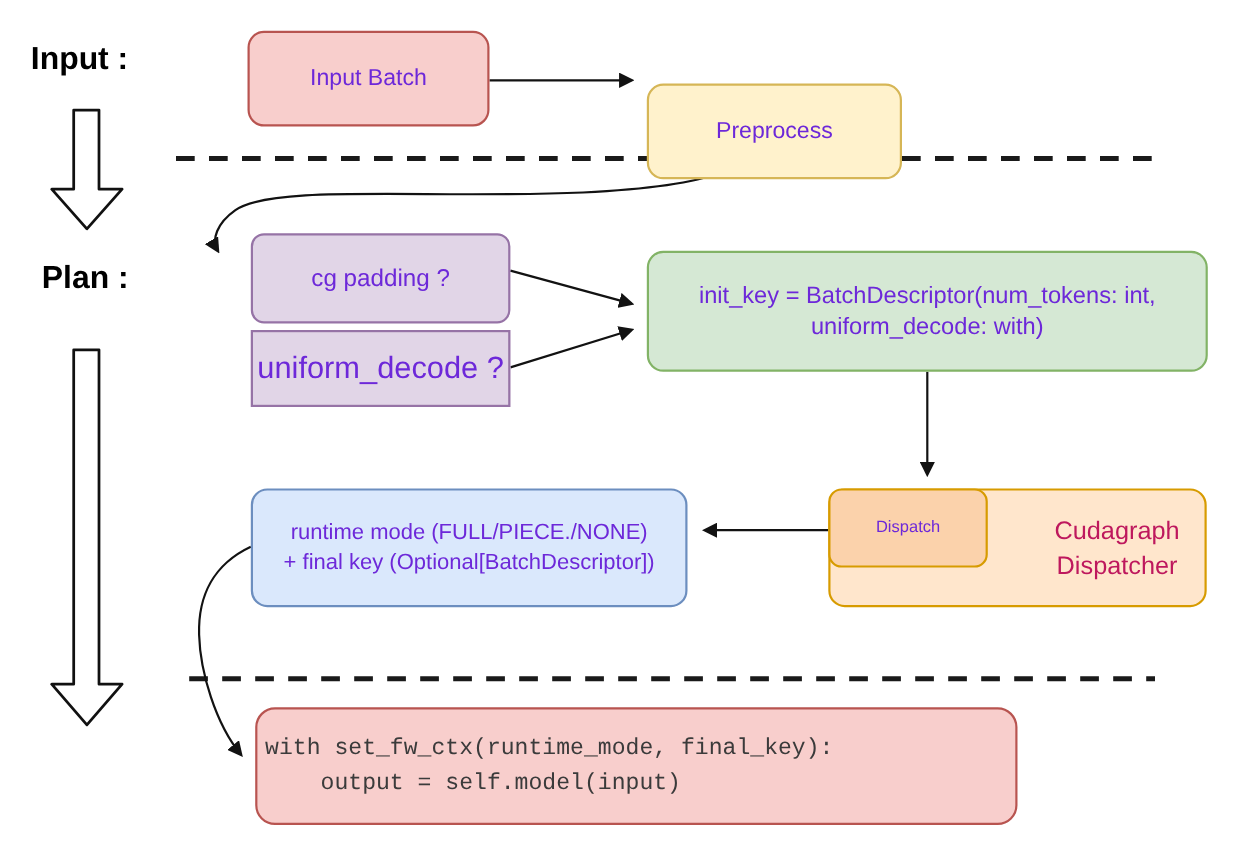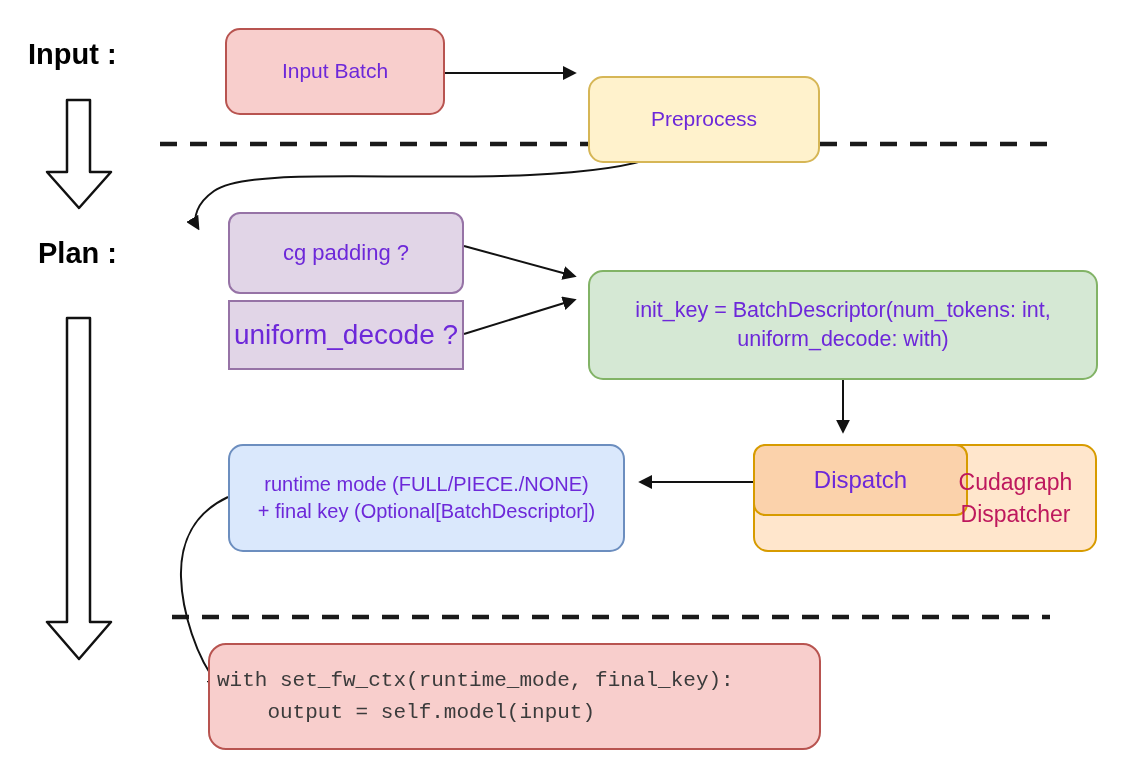--- a/index.html
+++ b/index.html
@@ -30,31 +30,31 @@
     font-size:21px;
     color:#6d28d9;
     line-height:1.35;
     box-sizing:border-box;
   }
   .node .ln{white-space:nowrap;}
   .n-input-batch{left:225px;top:28px;width:220px;height:87px;background:#f8cecc;border-color:#b85450;}
   .n-preprocess{left:588px;top:28px;width:232px;height:87px;background:#fff2cc;border-color:#d6b656;margin-top:48px;}
   .n-cg-padding{left:228px;top:212px;width:236px;height:82px;background:#e1d5e7;border-color:#9673a6;font-size:22px;border-radius:12px;}
   .n-uniform-decode{left:228px;top:300px;width:236px;height:70px;background:#e1d5e7;border-color:#9673a6;font-size:28px;border-radius:0;text-align:center;}
-  .n-init-key{left:588px;top:228px;width:510px;height:110px;background:#d5e8d4;border-color:#82b366;font-size:21.5px;margin-top:42px;}
+  .n-init-key{left:588px;top:228px;width:510px;height:110px;background:#d5e8d4;border-color:#82b366;font-size:21.5px;}
   .n-dispatcher{left:753px;top:444px;width:344px;height:108px;background:#ffe6cc;border-color:#d79b00;z-index:1;}
-  .n-dispatch{left:753px;top:444px;width:215px;height:72px;background:#fbd2ab;border-color:#d79b00;font-size:24px;border-radius:12px;z-index:2;}
+  .n-dispatch{left:753px;top:444px;width:145px;height:72px;background:#fbd2ab;border-color:#d79b00;font-size:15px;border-radius:12px;z-index:2;}
   .dispatcher-text{
     position:absolute;left:934px;top:444px;width:163px;height:108px;
     display:flex;flex-direction:column;align-items:center;justify-content:center;
     font-size:23px;color:#be185d;line-height:1.4;z-index:3;text-align:center;
   }
   .n-runtime{left:228px;top:444px;width:397px;height:108px;background:#dae8fc;border-color:#6c8ebf;font-size:20px;}
   .n-execute-code{
-    left:208px;top:643px;width:613px;height:107px;
+    left:232px;top:643px;width:693px;height:107px;
     background:#f8cecc;border-color:#b85450;border-radius:18px;
     align-items:flex-start;justify-content:center;
     font-family:"Liberation Mono", monospace;
     font-size:21px;color:#3b3b3b;line-height:1.5;
     padding-left:7px;
   }
   .n-execute-code .ln{white-space:pre;}
 </style>
 </head>
 <body>

